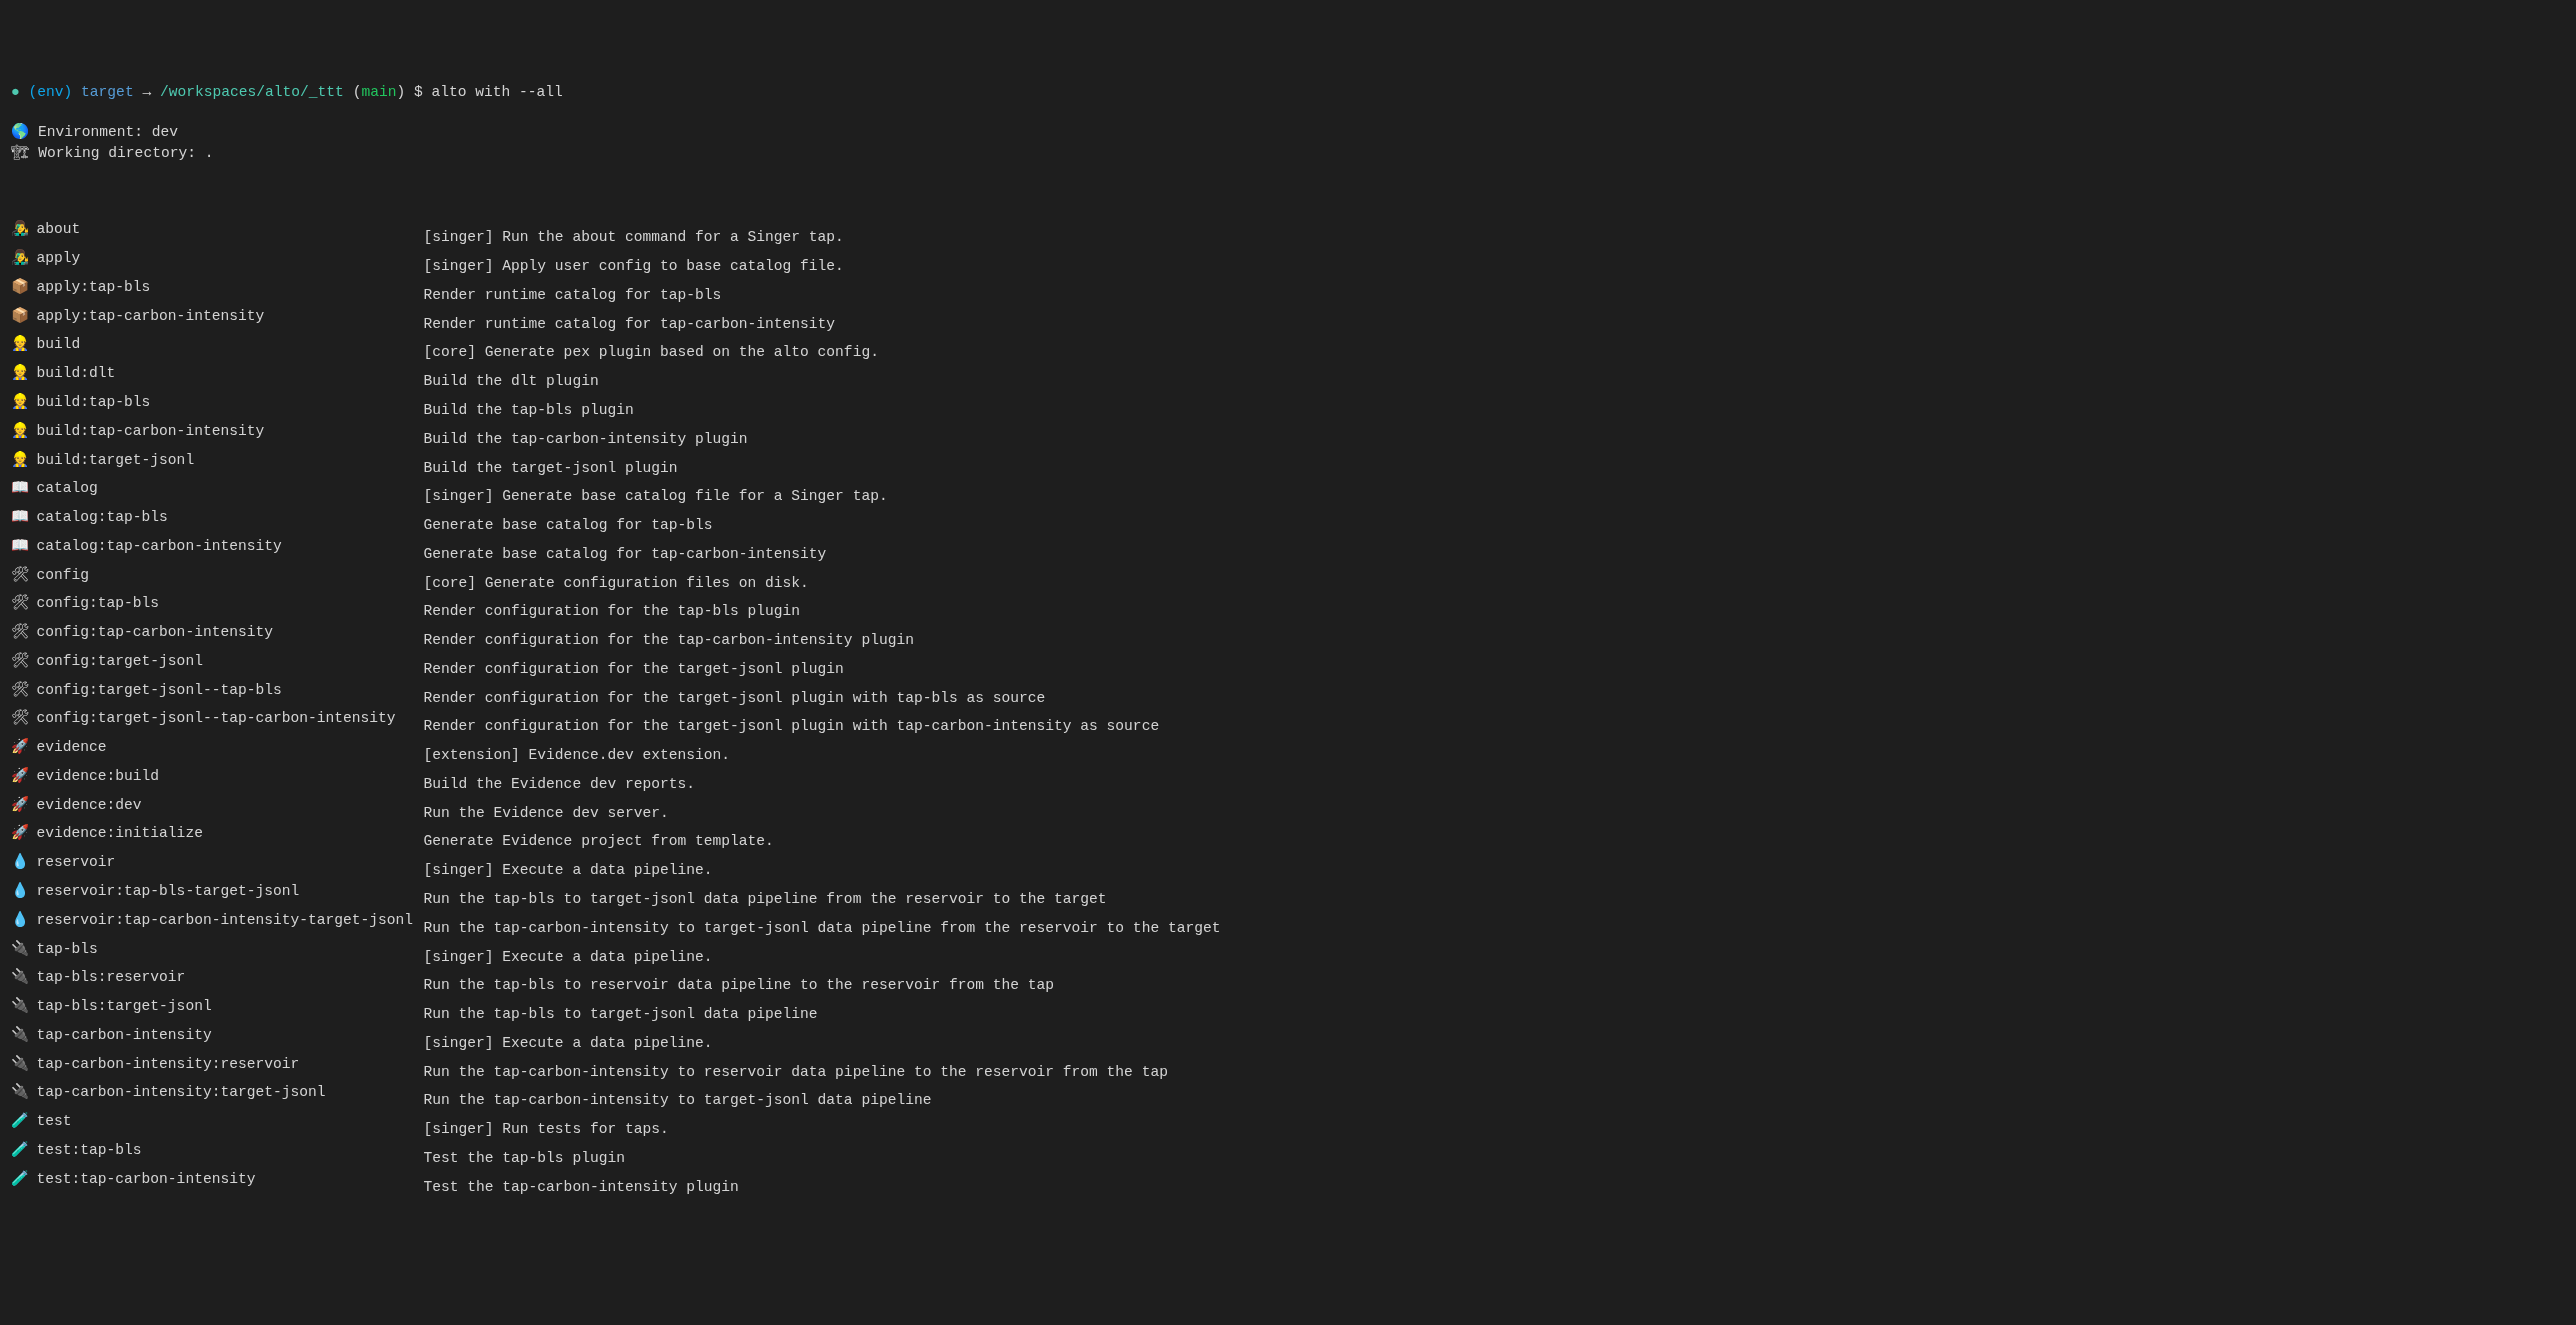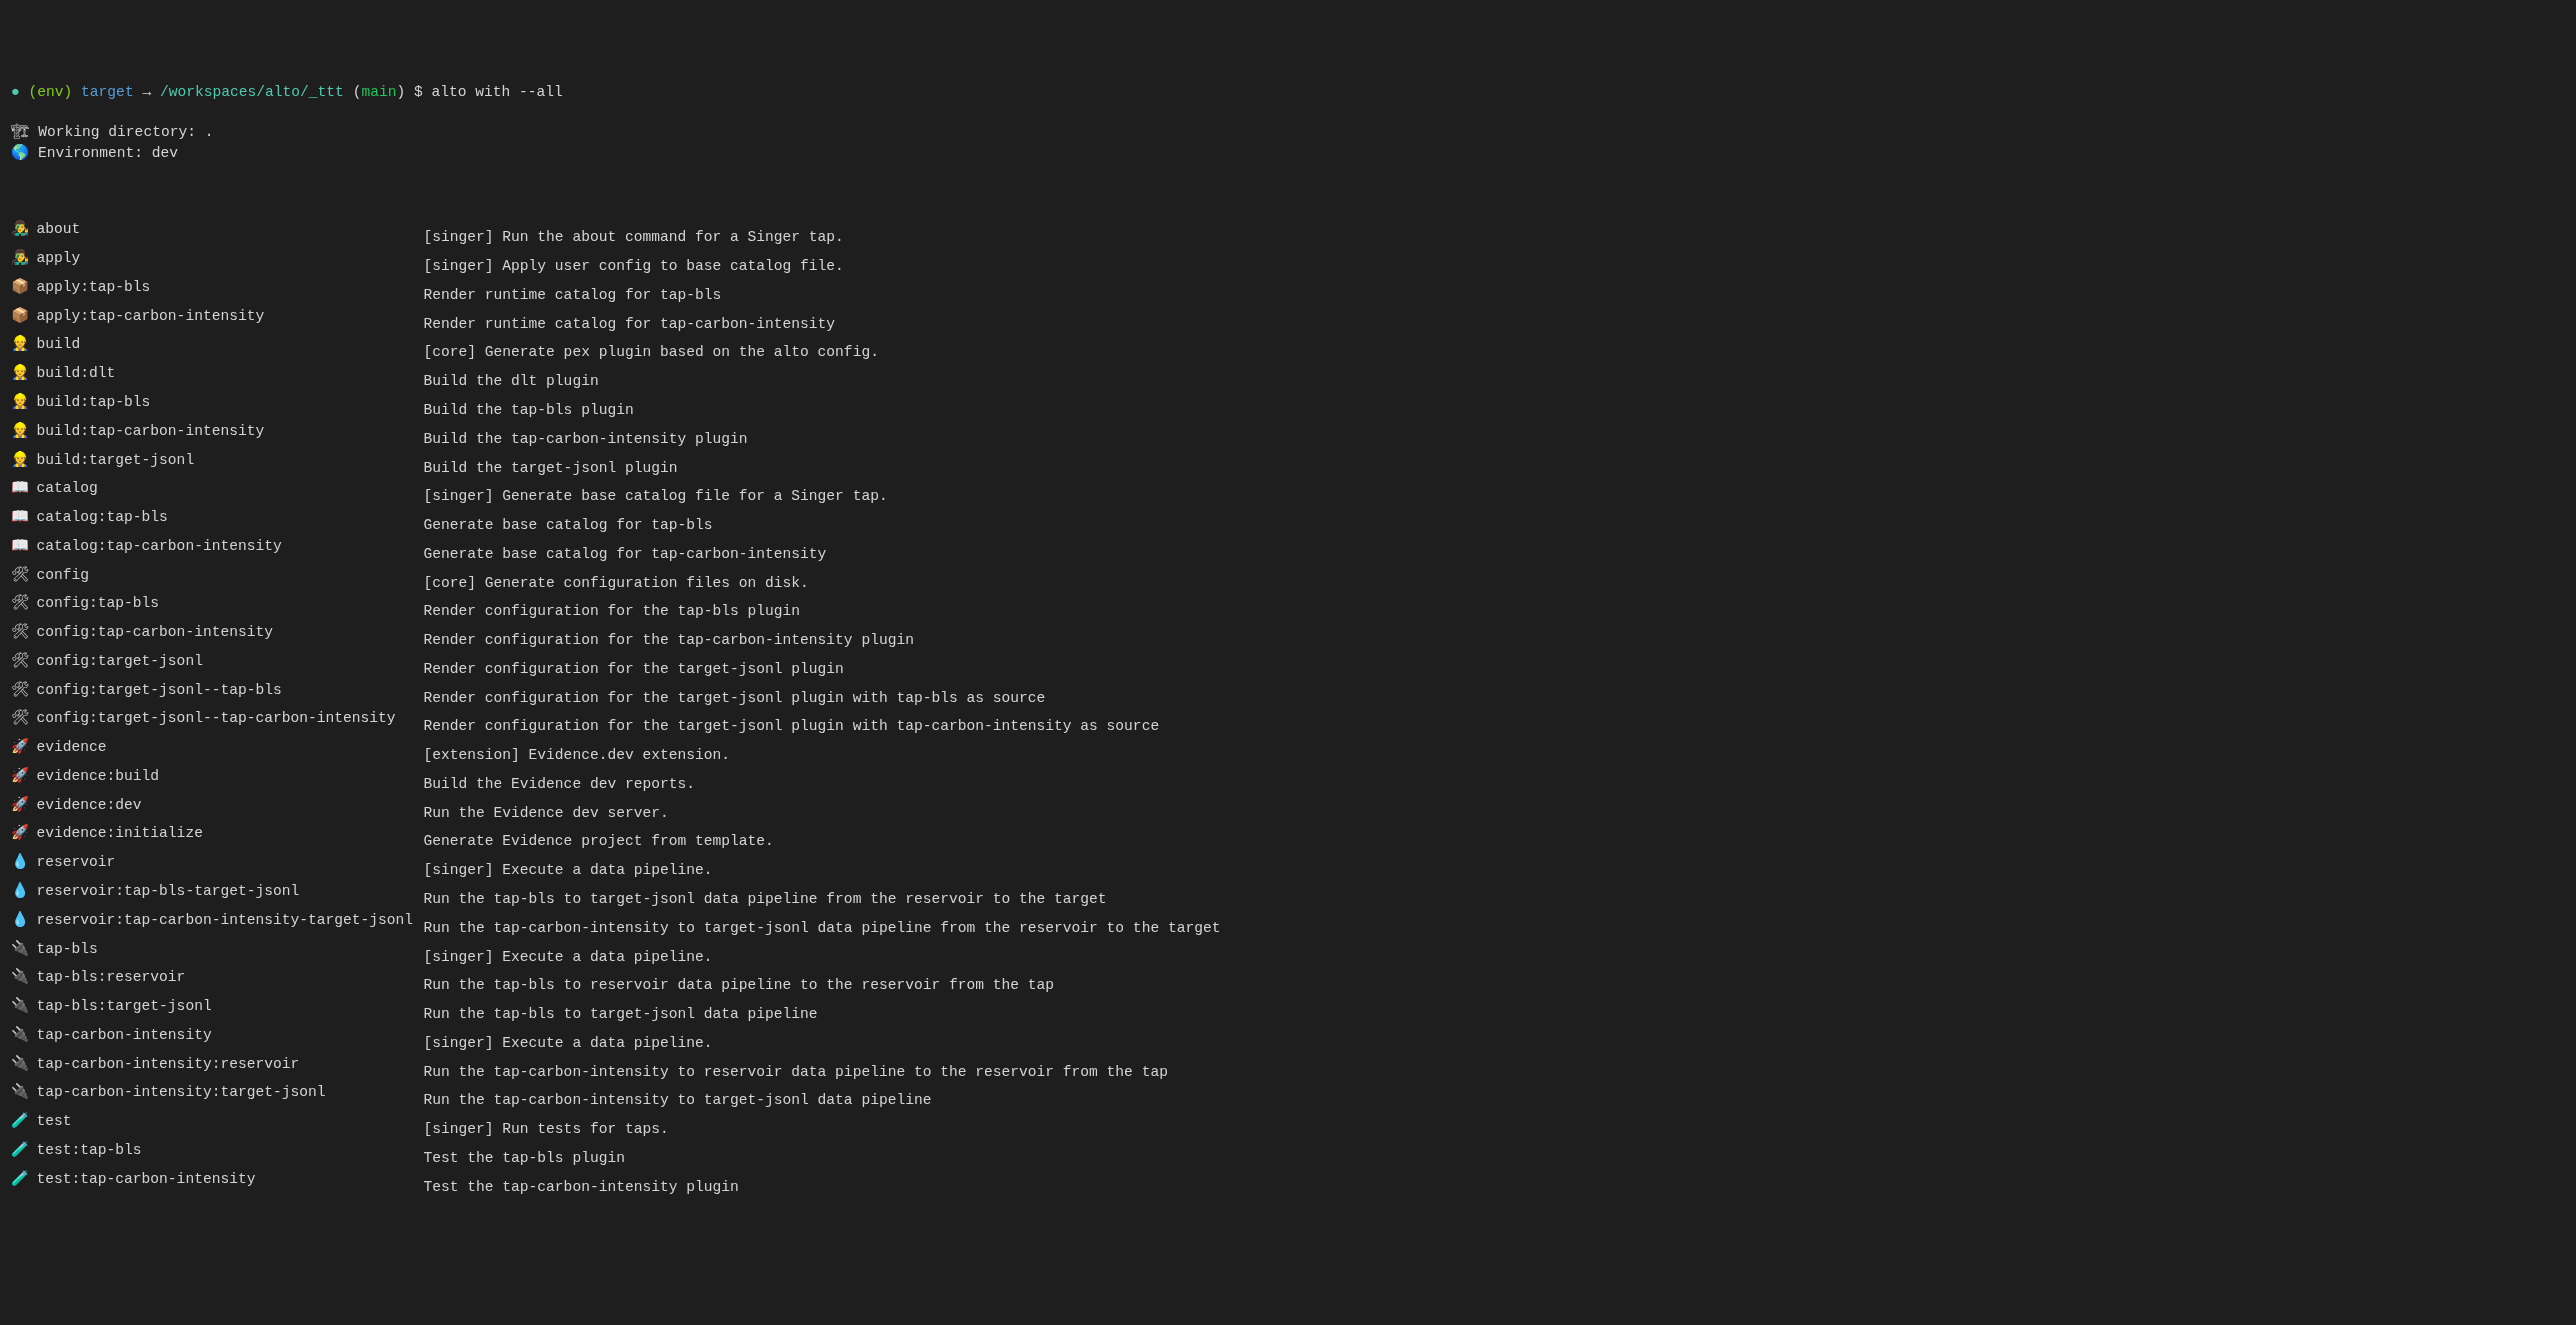--- a/index.html
+++ b/index.html
@@ -7,39 +7,39 @@
       background-color: #1e1e1e;
       color: #d4d4d4;
       font-family: 'Menlo', 'Monaco', 'Courier New', monospace;
       font-size: 14.6px;
       line-height: 1.3;
       padding: 7.3px 11px;
       white-space: pre;
     }
     .prompt-line { margin-bottom: 1.8px; }
     .bullet { color: #4ec9b0; }
-    .env { color: #84cc16; margin-top: 12px; }
+    .env { color: #0ea5e9; margin-top: 12px; }
     .host { color: #569cd6; }
     .arrow { color: #d4d4d4; }
     .path { color: #4ec9b0; text-align: right; }
     .branch { color: #22c55e; }
     .dollar { color: #d4d4d4; }
     .cmd { color: #d4d4d4; }
     .info-line { margin-bottom: 1.8px; }
     .row { display: flex; margin-bottom: 1.8px; }
     .emoji-col { width: 25.5px; flex-shrink: 0; }
     .name-col { width: 387px; flex-shrink: 0; }
     .desc-col { flex: 1; margin-top: 8px; }
     .spacer { height: 18px; }
   </style>
 </head>
 <body>
 
 
 
 <div class="prompt-line"><span class="bullet">●</span> <span class="env">(env)</span> <span class="host">target</span> <span class="arrow">→</span> <span class="path">/workspaces/alto/_ttt</span> <span>(</span><span class="branch">main</span><span>)</span> <span class="dollar">$</span> <span class="cmd">alto with --all</span></div>
-<div id="header-lines"><div class="info-line"><span>🏗</span><span> Working directory: .</span></div><div class="info-line"><span>🌎</span><span> Environment: dev</span></div></div>
+<div id="header-lines"><div class="info-line"><span>🌎</span><span> Environment: dev</span></div><div class="info-line"><span>🏗</span><span> Working directory: .</span></div></div>
 <div class="spacer"></div>
 <div id="rows"><div class="row"><span class="emoji-col">👨‍🎤</span><span class="name-col">about</span><span class="desc-col">[singer] Run the about command for a Singer tap.</span></div><div class="row"><span class="emoji-col">👨‍🎤</span><span class="name-col">apply</span><span class="desc-col">[singer] Apply user config to base catalog file.</span></div><div class="row"><span class="emoji-col">📦</span><span class="name-col">apply:tap-bls</span><span class="desc-col">Render runtime catalog for tap-bls</span></div><div class="row"><span class="emoji-col">📦</span><span class="name-col">apply:tap-carbon-intensity</span><span class="desc-col">Render runtime catalog for tap-carbon-intensity</span></div><div class="row"><span class="emoji-col">👷</span><span class="name-col">build</span><span class="desc-col">[core] Generate pex plugin based on the alto config.</span></div><div class="row"><span class="emoji-col">👷</span><span class="name-col">build:dlt</span><span class="desc-col">Build the dlt plugin</span></div><div class="row"><span class="emoji-col">👷</span><span class="name-col">build:tap-bls</span><span class="desc-col">Build the tap-bls plugin</span></div><div class="row"><span class="emoji-col">👷</span><span class="name-col">build:tap-carbon-intensity</span><span class="desc-col">Build the tap-carbon-intensity plugin</span></div><div class="row"><span class="emoji-col">👷</span><span class="name-col">build:target-jsonl</span><span class="desc-col">Build the target-jsonl plugin</span></div><div class="row"><span class="emoji-col">📖</span><span class="name-col">catalog</span><span class="desc-col">[singer] Generate base catalog file for a Singer tap.</span></div><div class="row"><span class="emoji-col">📖</span><span class="name-col">catalog:tap-bls</span><span class="desc-col">Generate base catalog for tap-bls</span></div><div class="row"><span class="emoji-col">📖</span><span class="name-col">catalog:tap-carbon-intensity</span><span class="desc-col">Generate base catalog for tap-carbon-intensity</span></div><div class="row"><span class="emoji-col">🛠</span><span class="name-col">config</span><span class="desc-col">[core] Generate configuration files on disk.</span></div><div class="row"><span class="emoji-col">🛠</span><span class="name-col">config:tap-bls</span><span class="desc-col">Render configuration for the tap-bls plugin</span></div><div class="row"><span class="emoji-col">🛠</span><span class="name-col">config:tap-carbon-intensity</span><span class="desc-col">Render configuration for the tap-carbon-intensity plugin</span></div><div class="row"><span class="emoji-col">🛠</span><span class="name-col">config:target-jsonl</span><span class="desc-col">Render configuration for the target-jsonl plugin</span></div><div class="row"><span class="emoji-col">🛠</span><span class="name-col">config:target-jsonl--tap-bls</span><span class="desc-col">Render configuration for the target-jsonl plugin with tap-bls as source</span></div><div class="row"><span class="emoji-col">🛠</span><span class="name-col">config:target-jsonl--tap-carbon-intensity</span><span class="desc-col">Render configuration for the target-jsonl plugin with tap-carbon-intensity as source</span></div><div class="row"><span class="emoji-col">🚀</span><span class="name-col">evidence</span><span class="desc-col">[extension] Evidence.dev extension.</span></div><div class="row"><span class="emoji-col">🚀</span><span class="name-col">evidence:build</span><span class="desc-col">Build the Evidence dev reports.</span></div><div class="row"><span class="emoji-col">🚀</span><span class="name-col">evidence:dev</span><span class="desc-col">Run the Evidence dev server.</span></div><div class="row"><span class="emoji-col">🚀</span><span class="name-col">evidence:initialize</span><span class="desc-col">Generate Evidence project from template.</span></div><div class="row"><span class="emoji-col">💧</span><span class="name-col">reservoir</span><span class="desc-col">[singer] Execute a data pipeline.</span></div><div class="row"><span class="emoji-col">💧</span><span class="name-col">reservoir:tap-bls-target-jsonl</span><span class="desc-col">Run the tap-bls to target-jsonl data pipeline from the reservoir to the target</span></div><div class="row"><span class="emoji-col">💧</span><span class="name-col">reservoir:tap-carbon-intensity-target-jsonl</span><span class="desc-col">Run the tap-carbon-intensity to target-jsonl data pipeline from the reservoir to the target</span></div><div class="row"><span class="emoji-col">🔌</span><span class="name-col">tap-bls</span><span class="desc-col">[singer] Execute a data pipeline.</span></div><div class="row"><span class="emoji-col">🔌</span><span class="name-col">tap-bls:reservoir</span><span class="desc-col">Run the tap-bls to reservoir data pipeline to the reservoir from the tap</span></div><div class="row"><span class="emoji-col">🔌</span><span class="name-col">tap-bls:target-jsonl</span><span class="desc-col">Run the tap-bls to target-jsonl data pipeline</span></div><div class="row"><span class="emoji-col">🔌</span><span class="name-col">tap-carbon-intensity</span><span class="desc-col">[singer] Execute a data pipeline.</span></div><div class="row"><span class="emoji-col">🔌</span><span class="name-col">tap-carbon-intensity:reservoir</span><span class="desc-col">Run the tap-carbon-intensity to reservoir data pipeline to the reservoir from the tap</span></div><div class="row"><span class="emoji-col">🔌</span><span class="name-col">tap-carbon-intensity:target-jsonl</span><span class="desc-col">Run the tap-carbon-intensity to target-jsonl data pipeline</span></div><div class="row"><span class="emoji-col">🧪</span><span class="name-col">test</span><span class="desc-col">[singer] Run tests for taps.</span></div><div class="row"><span class="emoji-col">🧪</span><span class="name-col">test:tap-bls</span><span class="desc-col">Test the tap-bls plugin</span></div><div class="row"><span class="emoji-col">🧪</span><span class="name-col">test:tap-carbon-intensity</span><span class="desc-col">Test the tap-carbon-intensity plugin</span></div></div>
 
 
 
 
 
 </body></html>

